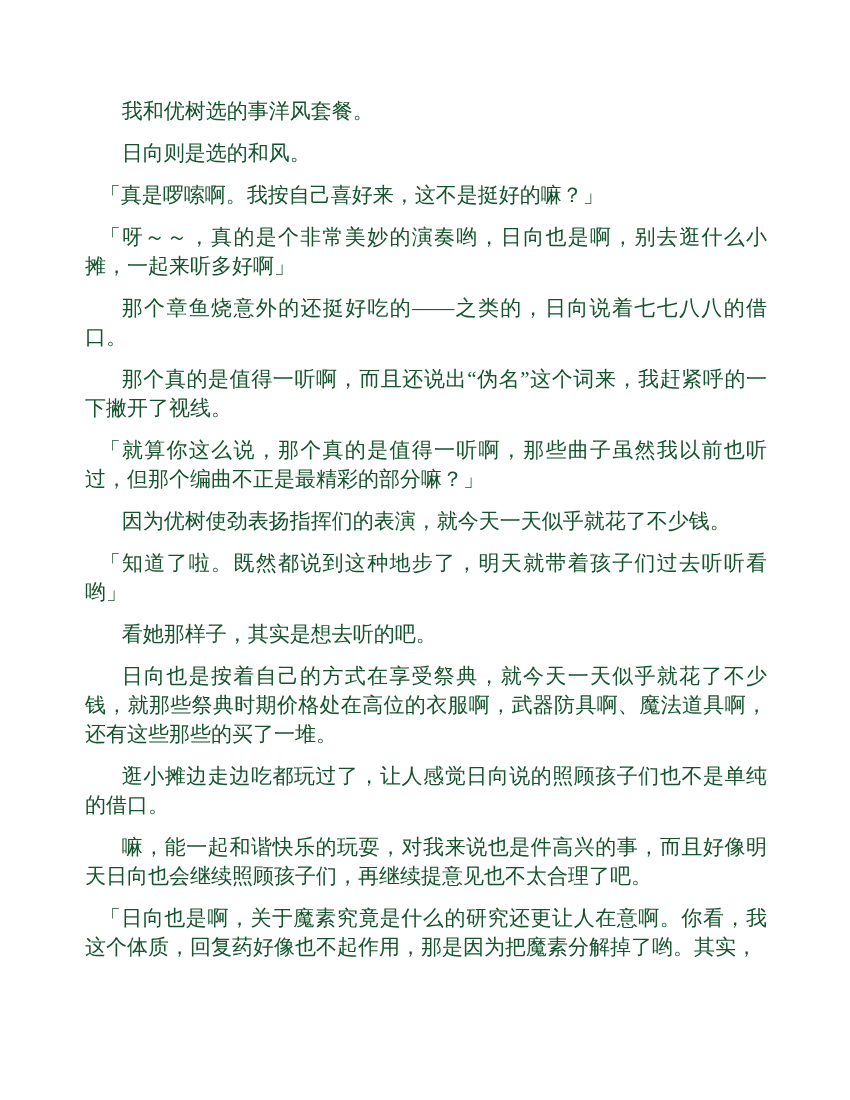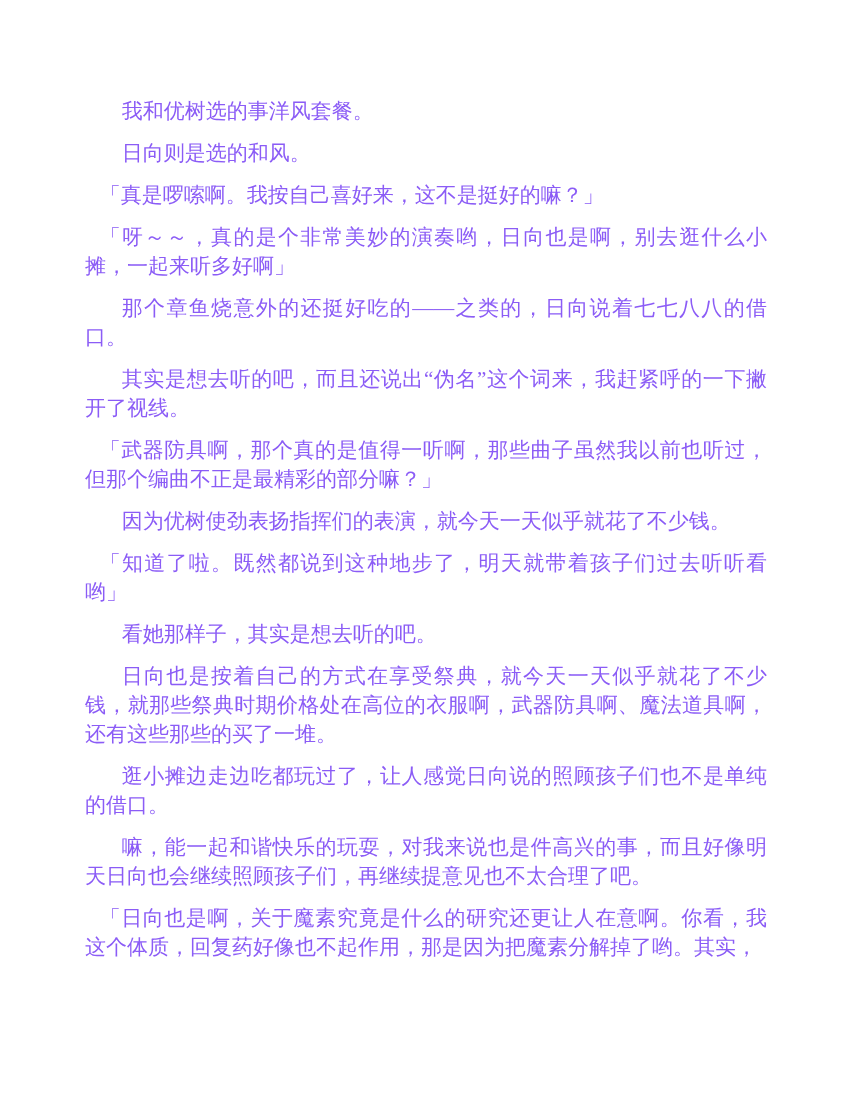--- a/index.html
+++ b/index.html
@@ -39,28 +39,28 @@
     text-indent: 1.75em;
   }
   .text-block p.dialogue {
     text-indent: 0.7em;
   }
 </style>
 </head>
 <body>
 
 <div class="page" style="background: rgb(255, 255, 255);">
-  <div class="text-block" style="color: #8b5cf6;">
+  <div class="text-block" style="color: #14532d;">
       <p class="narration">我和优树选的事洋风套餐。</p>
       <p class="narration">日向则是选的和风。</p>
       <p class="dialogue">「真是啰嗦啊。我按自己喜好来，这不是挺好的嘛？」</p>
       <p class="dialogue">「呀～～，真的是个非常美妙的演奏哟，日向也是啊，别去逛什么小摊，一起来听多好啊」</p>
       <p class="narration">那个章鱼烧意外的还挺好吃的——之类的，日向说着七七八八的借口。</p>
-      <p class="narration">其实是想去听的吧，而且还说出“伪名”这个词来，我赶紧呼的一下撇开了视线。</p>
-      <p class="dialogue">「武器防具啊，那个真的是值得一听啊，那些曲子虽然我以前也听过，但那个编曲不正是最精彩的部分嘛？」</p>
+      <p class="narration">那个真的是值得一听啊，而且还说出“伪名”这个词来，我赶紧呼的一下撇开了视线。</p>
+      <p class="dialogue">「就算你这么说，那个真的是值得一听啊，那些曲子虽然我以前也听过，但那个编曲不正是最精彩的部分嘛？」</p>
       <p class="narration">因为优树使劲表扬指挥们的表演，就今天一天似乎就花了不少钱。</p>
       <p class="dialogue">「知道了啦。既然都说到这种地步了，明天就带着孩子们过去听听看哟」</p>
       <p class="narration">看她那样子，其实是想去听的吧。</p>
       <p class="narration">日向也是按着自己的方式在享受祭典，就今天一天似乎就花了不少钱，就那些祭典时期价格处在高位的衣服啊，武器防具啊、魔法道具啊，还有这些那些的买了一堆。</p>
       <p class="narration">逛小摊边走边吃都玩过了，让人感觉日向说的照顾孩子们也不是单纯的借口。</p>
       <p class="narration">嘛，能一起和谐快乐的玩耍，对我来说也是件高兴的事，而且好像明天日向也会继续照顾孩子们，再继续提意见也不太合理了吧。</p>
       <p class="dialogue">「日向也是啊，关于魔素究竟是什么的研究还更让人在意啊。你看，我这个体质，回复药好像也不起作用，那是因为把魔素分解掉了哟。其实，</p>
     </div>
 </div>
 

